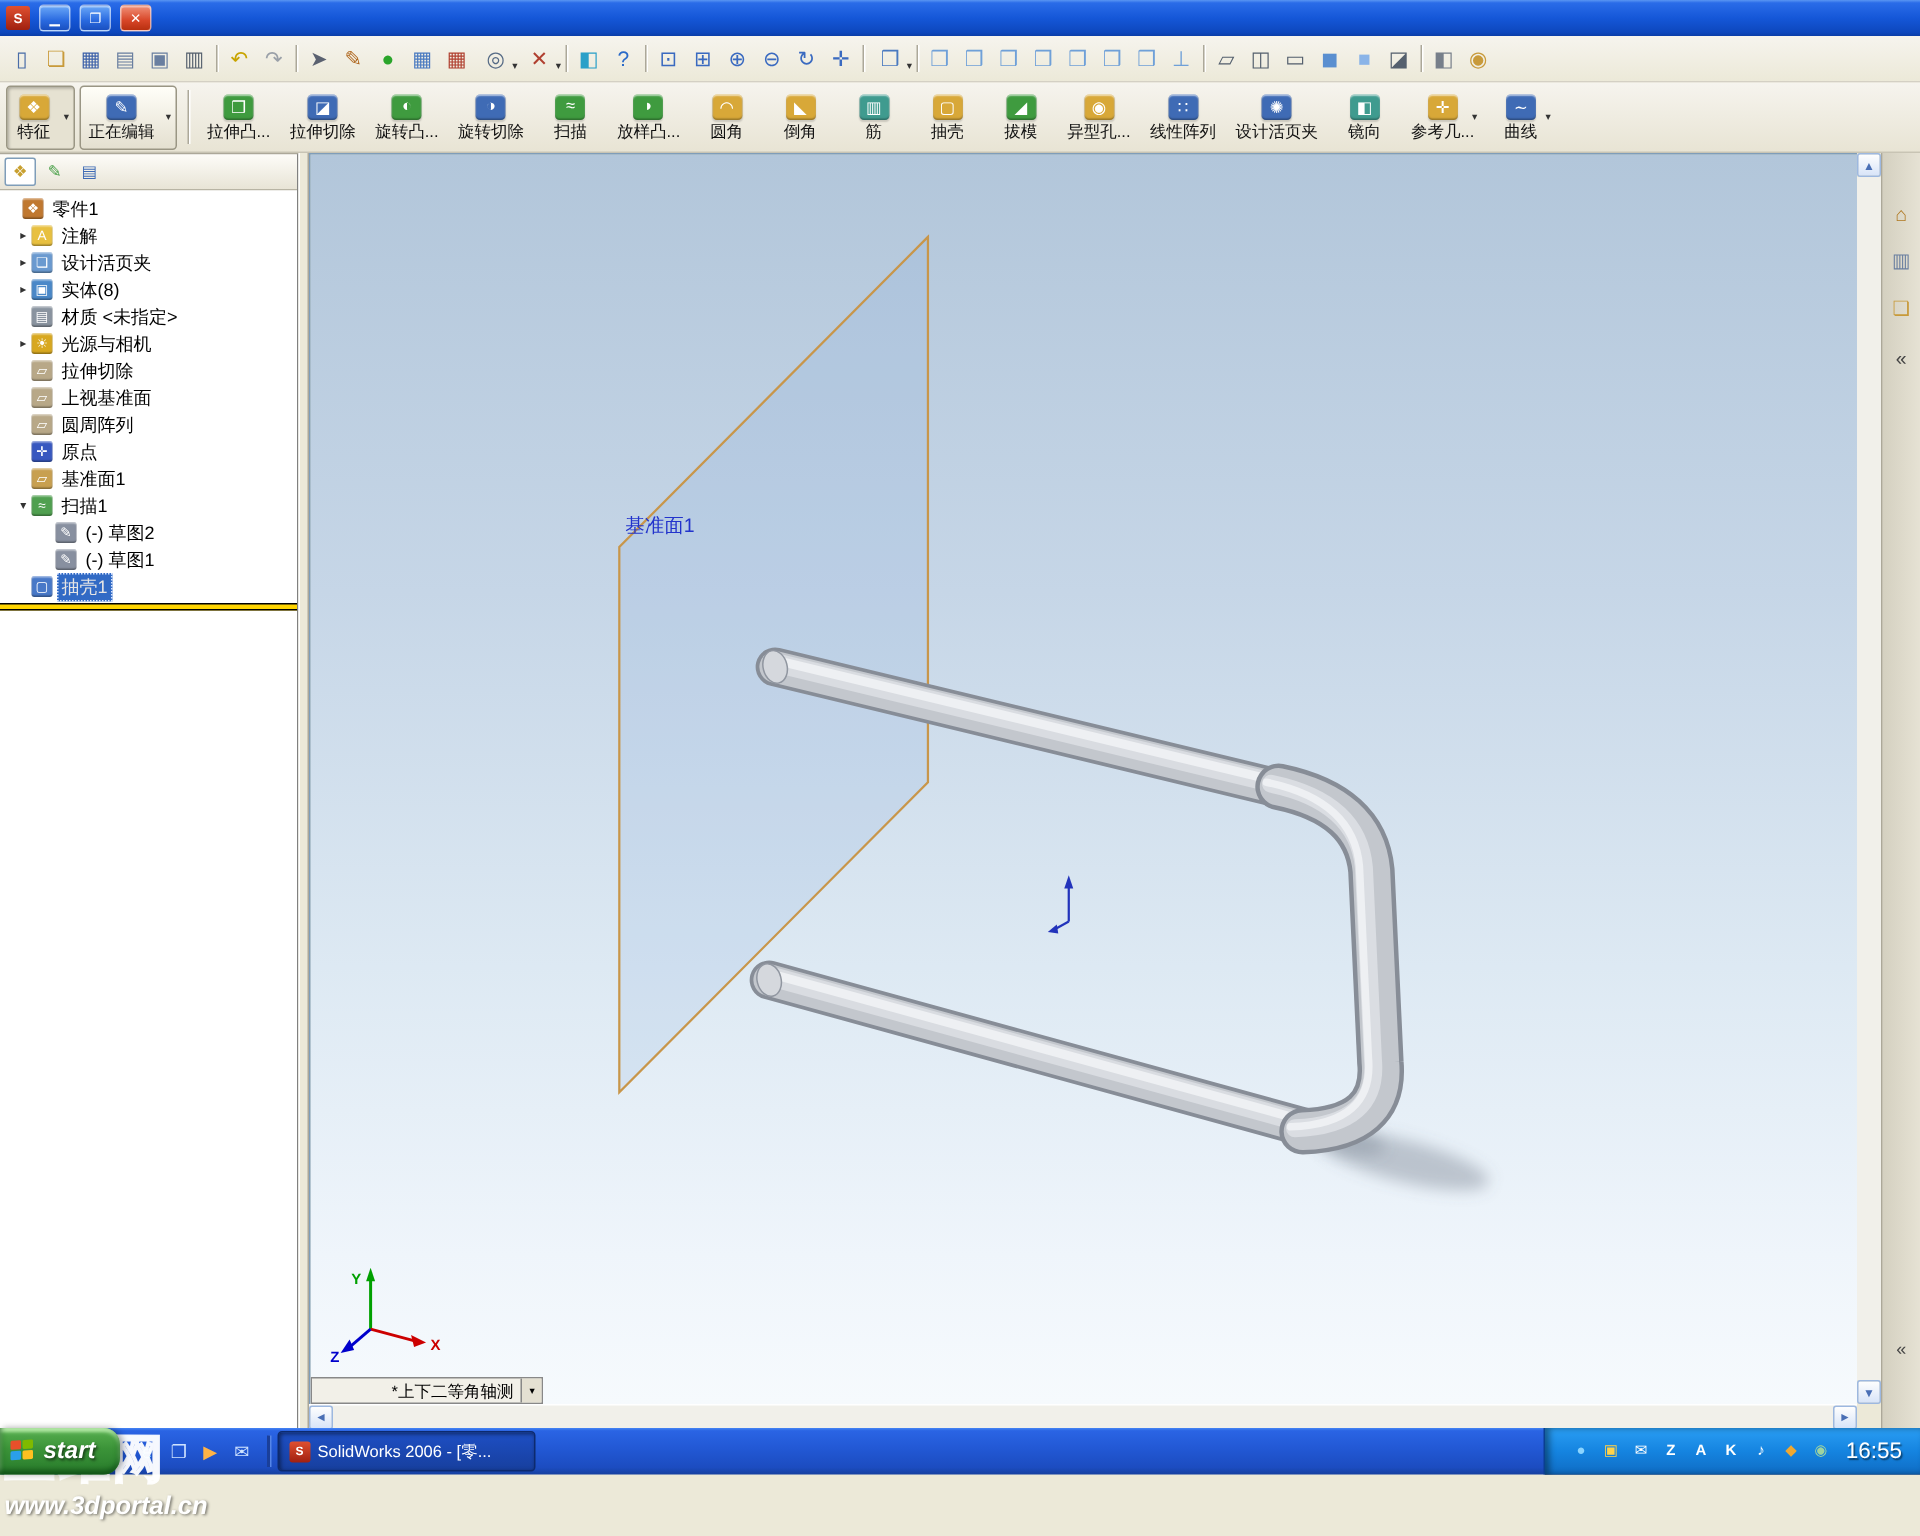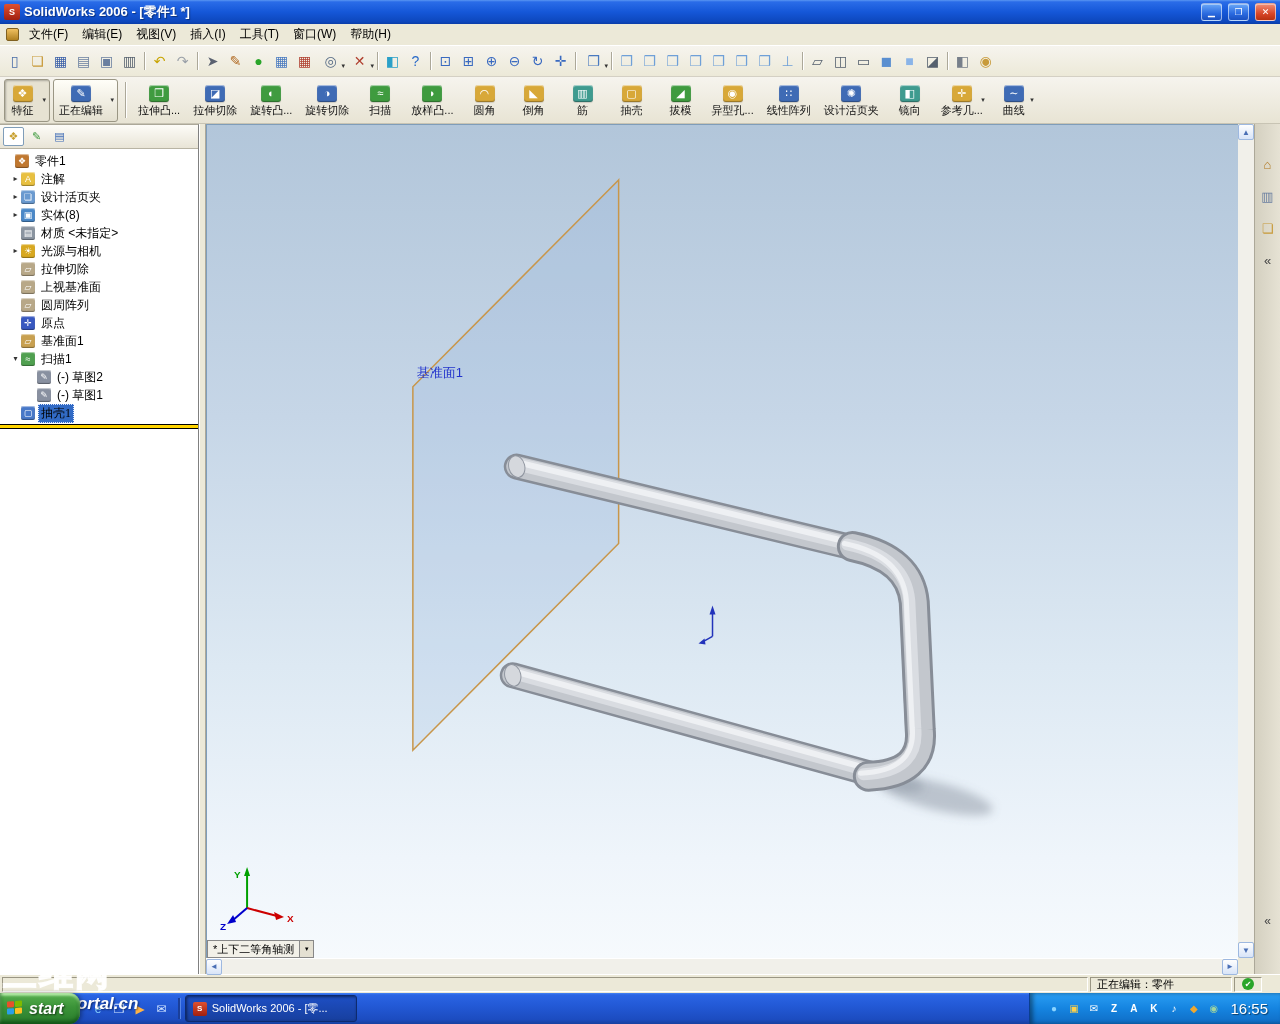--- a/index.html
+++ b/index.html
@@ -54,32 +54,32 @@
   .tree-tabs { height:24px; flex:none; display:flex; align-items:center; gap:2px; padding:0 3px;
     background:linear-gradient(180deg,#fdfcf8,#e8e4d6); border-bottom:1px solid #b8b4a4; }
   .tree-tab { width:21px;height:19px;display:flex;align-items:center;justify-content:center;border:1px solid transparent;border-radius:2px;font-size:11px;color:#fff; }
   .tree-tab.active { background:#fff;border-color:#7f9db9; }
   .tree-body { flex:1; padding-top:3px; overflow:hidden; background:#fff; }
   .tree-row { height:18px; display:flex; align-items:center; white-space:nowrap; font-size:12px; }
   .tree-exp { width:11px; flex:none; font-size:8px; color:#333; text-align:center; line-height:1; }
   .tree-ico { width:14px;height:14px;flex:none;border-radius:2px;color:#fff;font-size:9px;display:flex;align-items:center;justify-content:center;margin-right:3px;
     box-shadow:inset 0 1px 1px rgba(255,255,255,.55), inset 0 -1px 1px rgba(0,0,0,.35); }
   .tree-lbl { padding:1px 3px; }
-  .tree-row.selected .tree-lbl { background:#316ac5;color:#000000;outline:1px dotted #dce6ff;outline-offset:-1px;font-family:Liberation Serif, serif; }
+  .tree-row.selected .tree-lbl { background:#316ac5;color:#e5e5e5;outline:1px dotted #dce6ff;outline-offset:-1px; }
   .rollback-bar { height:5px;margin-top:2px;background:#ffd400;border-top:1px solid #000;border-bottom:1px solid #000; }
 
   .splitter { width:7px; flex:none; background:#ece9d8; border-left:1px solid #fff; border-right:1px solid #aca899; }
 
   .viewport-col { width:1032px; flex:none; display:flex; flex-direction:column; position:relative; }
   .viewport { height:834px; position:relative; overflow:hidden; border-left:1px solid #7f9db9; border-top:1px solid #7f9db9;
     background:linear-gradient(180deg,#b2c6da 0%,#c6d6e7 35%,#dde9f3 65%,#eff5fb 88%,#f6fafd 100%); }
   svg.scene { position:absolute; left:0; top:0; width:100%; height:100%; }
   .view-label-box { position:absolute; left:0; bottom:0; height:18px; display:flex; align-items:stretch; border:1px solid #888;
     background:#f2f0e8; font-size:11px; z-index:3; }
-  .view-label-text { display:flex;align-items:center;padding:0 5px; }
+  .view-label-text { display:flex;align-items:center;padding:0 5px;margin-left:48px; }
   .view-label-dd { width:14px;border-left:1px solid #888;display:flex;align-items:center;justify-content:center;font-size:7px;background:#e4e0d2; }
 
   .hscroll { height:16px; display:flex; align-items:center; background:#f1f0ea; border-top:1px solid #fff; }
   .scroll-btn { width:16px;height:16px;flex:none;display:flex;align-items:center;justify-content:center;font-size:8px;color:#4a6fb5;
     background:linear-gradient(180deg,#fefefe,#d8e4f8); border:1px solid #9db8e0; border-radius:2px; }
   .track { flex:1; height:100%; }
 
   .vscroll { width:16px; flex:none; display:flex; flex-direction:column; background:#ece9d8; }
   .vscroll .vtrack { flex:1; background:#f1f0ea; }
   .vscroll .corner { height:16px; background:#ece9d8; }
@@ -125,37 +125,25 @@
   .wm1 { font-size:34px; font-weight:bold; letter-spacing:2px; color:rgba(255,255,255,.22); -webkit-text-stroke:1.5px rgba(255,255,255,.95); }
   .wm2 { font-size:17px; font-weight:bold; font-style:italic; color:#fff; margin-top:5px; text-shadow:1px 1px 2px rgba(0,0,0,.5); }
 </style>
 </head>
 <body>
 
 <div class="screen">
 
   <div class="titlebar">
     <span class="app-icon">S</span>
-    <span class="title-text">SolidWorks 2006 - [零件1 *]</span>
     <span class="win-btn">▁</span>
     <span class="win-btn">❐</span>
     <span class="win-btn close">✕</span>
   </div>
 
-  <div class="menubar">
-    <span class="doc-icon"></span>
-
-  <span class="menu-item">文件(F)</span>
-      <span class="menu-item">编辑(E)</span>
-      <span class="menu-item">视图(V)</span>
-      <span class="menu-item">插入(I)</span>
-      <span class="menu-item">工具(T)</span>
-      <span class="menu-item">窗口(W)</span>
-      <span class="menu-item">帮助(H)</span>
-    </div>
 
   <div class="toolbar-main">
 
   <span class="tb-item" style="color: rgb(74, 109, 168);">
         <span class="glyph">▯</span>
       </span>
       <span class="tb-item" style="color: rgb(200, 154, 58);">
         <span class="glyph">❏</span>
       </span>
       <span class="tb-item" style="color: rgb(58, 95, 168);">
@@ -557,28 +545,20 @@
 
       <span class="tp-icon" style="color: rgb(176, 120, 32);">⌂</span>
           <span class="tp-icon" style="color: rgb(106, 127, 160);">▥</span>
           <span class="tp-icon" style="color: rgb(200, 154, 58);">❏</span>
           <span class="tp-icon" style="color: rgb(68, 68, 68);">«</span>
         </div>
       <span class="tp-bottom">«</span>
     </div>
   </div>
 
-  <div class="statusbar">
-    <span class="status-main"></span>
-    <span class="status-edit">正在编辑：零件</span>
-    <span class="status-check">
-      <span class="check-glyph">✔</span>
-    </span>
-    <span class="grip"></span>
-  </div>
 
   <div class="taskbar">
     <div class="start-btn">
       <span class="win-flag">
 
       <i class="flag-sq" style="background: rgb(232, 80, 42);"></i>
           <i class="flag-sq" style="background: rgb(127, 186, 0);"></i>
           <i class="flag-sq" style="background: rgb(42, 159, 232);"></i>
           <i class="flag-sq" style="background: rgb(255, 192, 32);"></i>
         </span>

